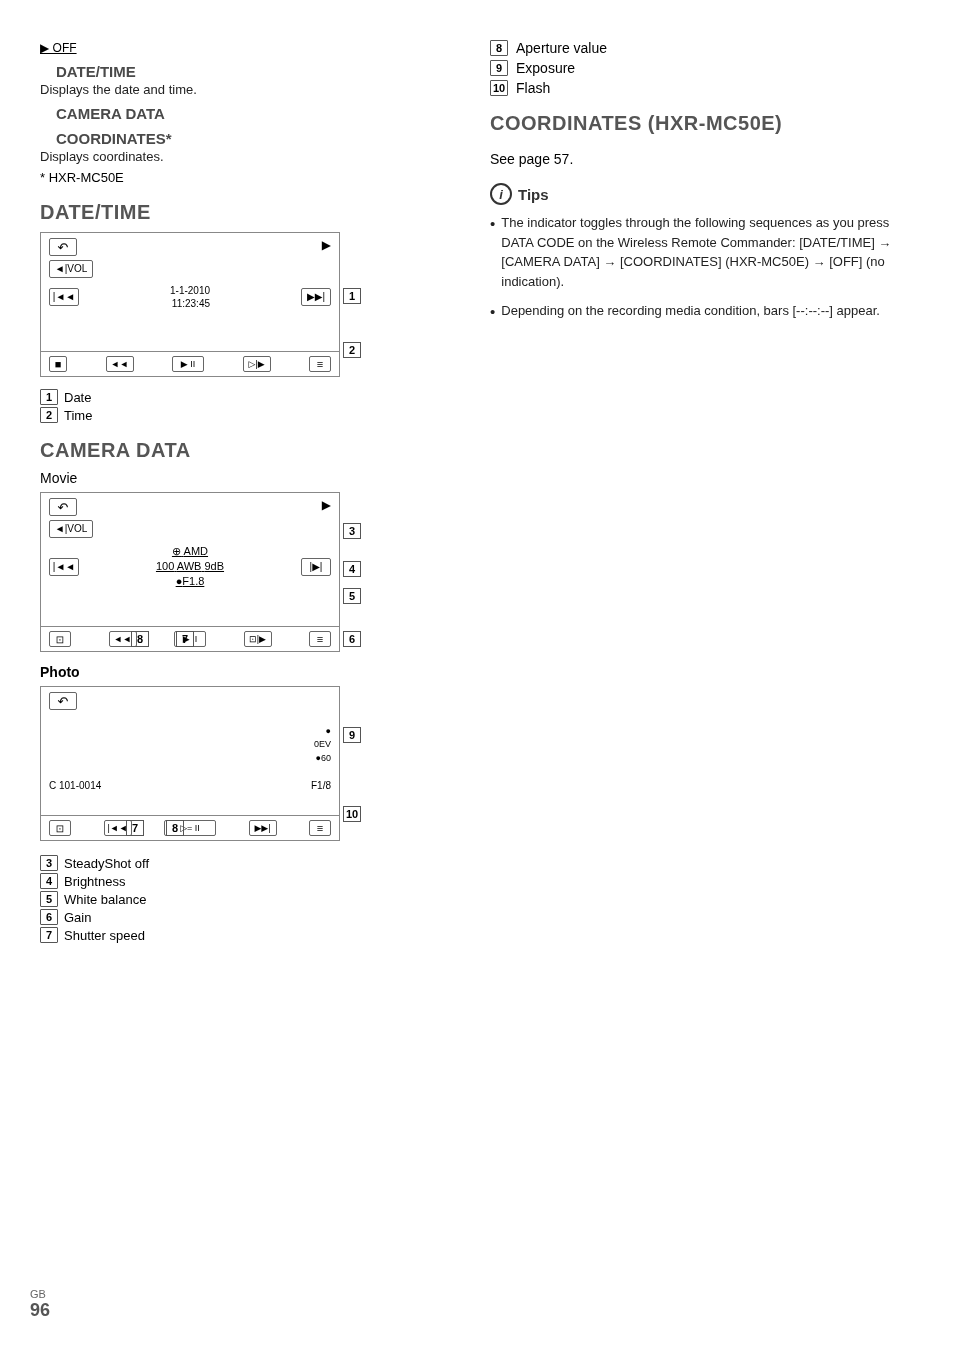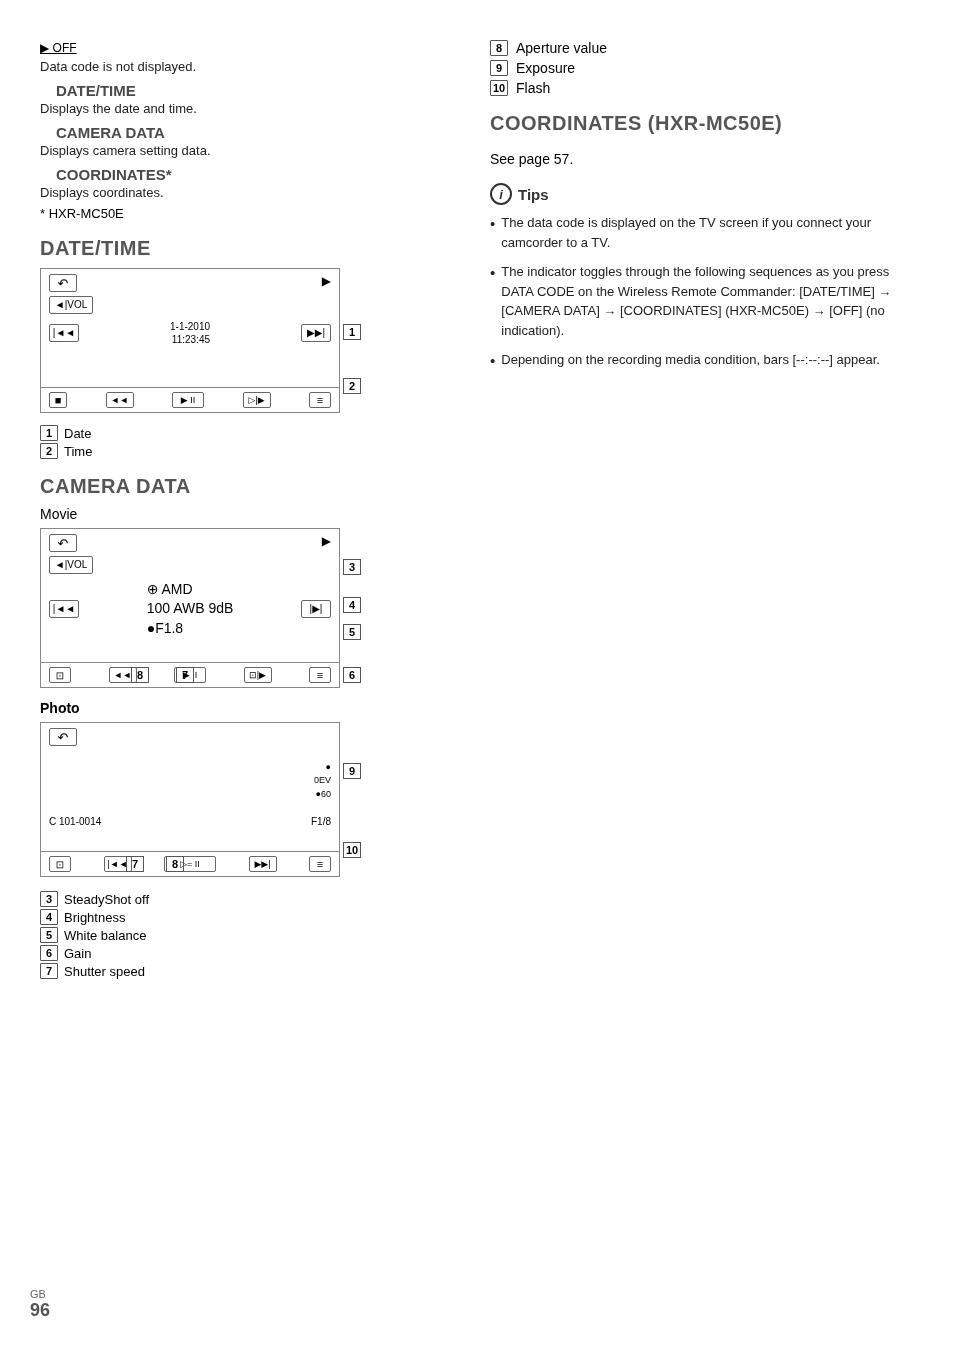--- a/index.html
+++ b/index.html
@@ -183,27 +183,25 @@
 </head>
 <body>
 
 <div class="page">
 
   <div class="left-col">
 
     <div class="bullet-off">
       <span class="bullet-triangle">▶ OFF</span>
     </div>
-    <div class="section-desc">Data code is not displayed.</div>
 
     <div class="section-heading indent">DATE/TIME</div>
     <div class="section-desc">Displays the date and time.</div>
 
     <div class="section-heading indent">CAMERA DATA</div>
-    <div class="section-desc">Displays camera setting data.</div>
 
     <div class="section-heading indent">COORDINATES*</div>
     <div class="section-desc">Displays coordinates.</div>
 
     <div class="note-small">* HXR-MC50E</div>
 
     <div class="subsection-title">DATE/TIME</div>
 
     <div style="position:relative; width:320px; margin-bottom:12px;">
       <div style="border:1.5px solid #888; width:300px; height:145px; position:relative; background:#fff;">
@@ -261,21 +259,21 @@
           <span style="border:1.5px solid #666; border-radius:2px; width:28px; height:18px; display:inline-flex; align-items:center; justify-content:center; font-size:13px;">↶</span>
           <span style="font-size:12px;">▶</span>
         </div>
 
         <div style="padding:3px 8px;">
           <span style="border:1.5px solid #666; border-radius:2px; width:44px; height:18px; display:inline-flex; align-items:center; justify-content:center; font-size:10px;">◄|VOL</span>
         </div>
 
         <div style="display:flex; justify-content:space-between; padding:3px 8px; align-items:center;">
           <span style="border:1.5px solid #666; border-radius:2px; width:30px; height:18px; display:inline-flex; align-items:center; justify-content:center; font-size:10px;">|◄◄</span>
-          <div style="text-align:left; font-size:14px; line-height:1.4;">
+          <div style="text-align:center; font-size:11px; line-height:1.4;text-decoration:underline;">
             <span>⊕</span>
             <span>AMD</span><br>
             <span>100</span>
             <span>AWB</span>
             <span>9dB</span><br>
             ●<span>F1.8</span>
           </div>
           <span style="border:1.5px solid #666; border-radius:2px; width:30px; height:18px; display:inline-flex; align-items:center; justify-content:center; font-size:10px;">|▶|</span>
         </div>
 
@@ -379,21 +377,20 @@
 
     <div class="coords-heading">COORDINATES (HXR-MC50E)</div>
     <div class="see-page">See page 57.</div>
 
     <div class="tips-section">
       <div class="tips-heading">
         <span class="tips-icon">i</span>
         <span>Tips</span>
       </div>
       <ul class="tips-list">
-        <li>The data code is displayed on the TV screen if you connect your camcorder to a TV.</li>
         <li>The indicator toggles through the following sequences as you press DATA CODE on the Wireless Remote Commander: [DATE/TIME] → [CAMERA DATA] → [COORDINATES] (HXR-MC50E) → [OFF] (no indication).</li>
         <li>Depending on the recording media condition, bars [--:--:--] appear.</li>
       </ul>
     </div>
 
   </div>
 </div>
 
 <div class="page-footer">
   <span class="page-region">GB</span>

